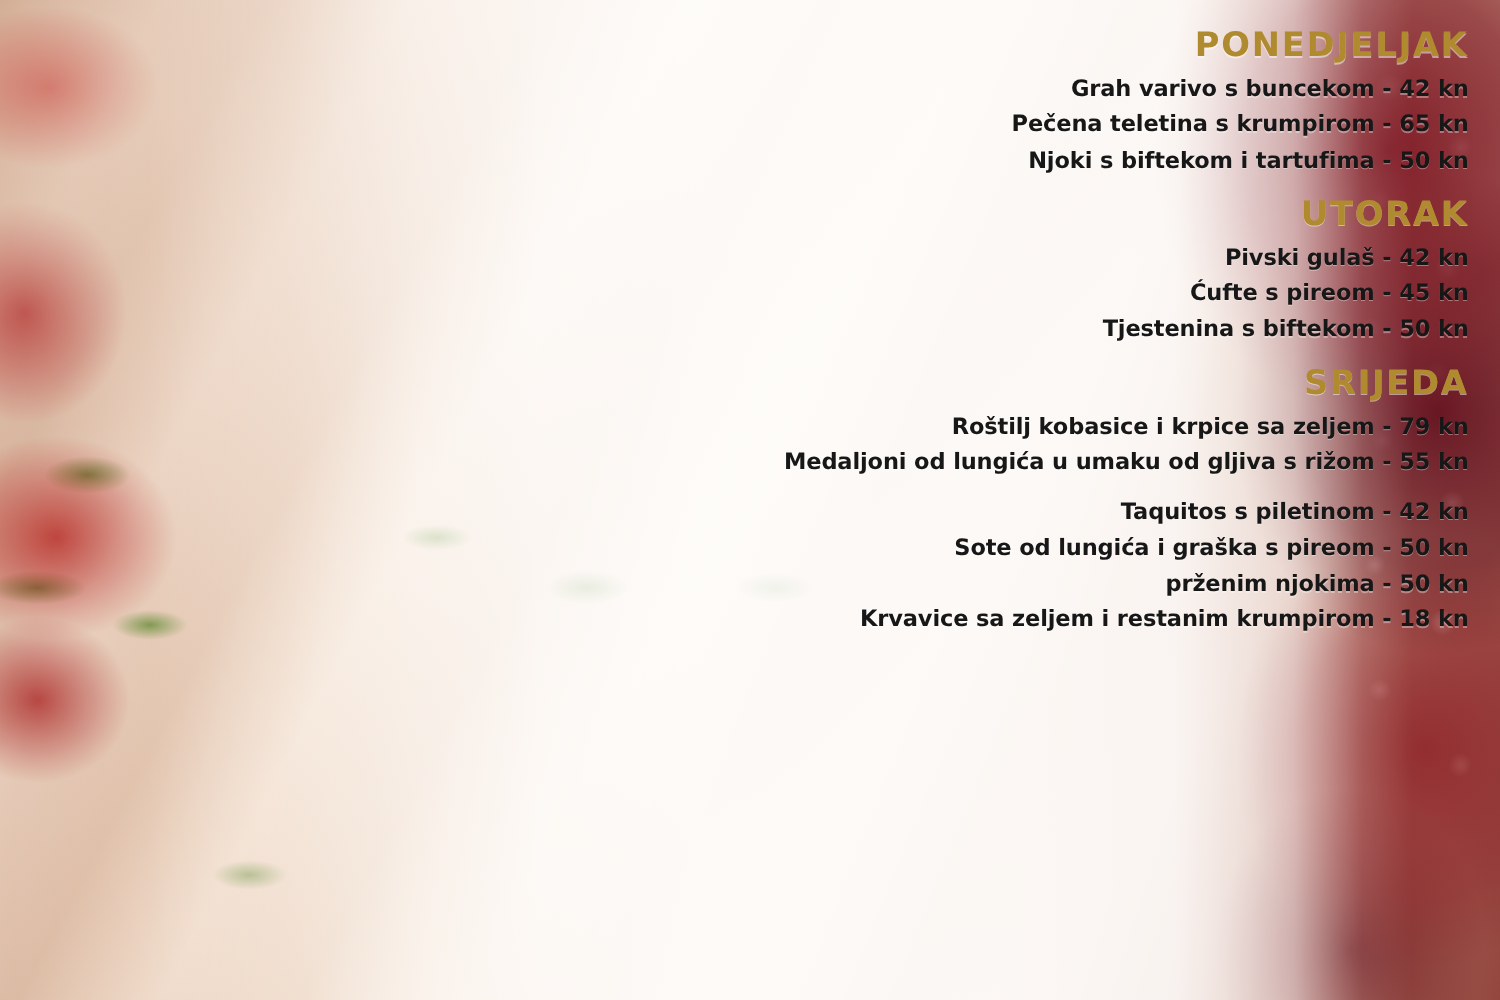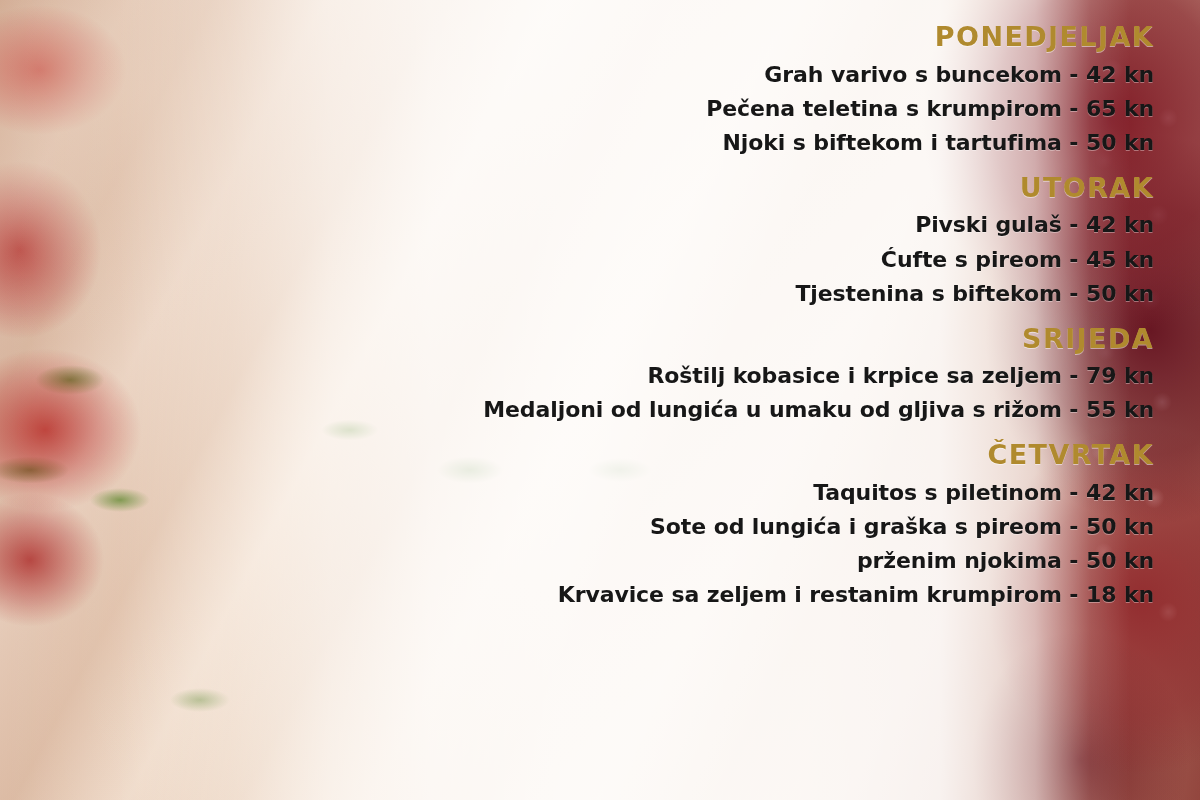--- a/index.html
+++ b/index.html
@@ -108,39 +108,39 @@
     pointer-events: none;
   }
 
   
   .menu {
     position: absolute;
     top: 0;
     right: 0;
     width: 1000px;
     height: 800px;
-    padding: 22px 46px 0 0;
+    padding: 22px 25px 0 0;
     box-sizing: border-box;
     text-align: right;
   }
 
   .day-block { margin-bottom: 16px; }
 
   .day-title {
     font-size: 27px;
     font-weight: 700;
     letter-spacing: 1.4px;
     color: #b08a2e;
     line-height: 1.1;
     margin: 0 0 8px 0;
     text-shadow: 0 1px 0 rgba(255,255,255,0.5);
   }
 
   .dish {
-    font-size: 22px;
+    font-size: 18px;
     font-weight: 700;
     color: #171717;
     line-height: 1.32;
     margin: 0;
     letter-spacing: -0.1px;
     text-shadow: 0 1px 0 rgba(255,255,255,0.35);
   }
 
   .dish + .dish { margin-top: 5px; }
 </style>
@@ -169,21 +169,20 @@
       <p class="dish">Tjestenina s biftekom - 50 kn</p>
     </div>
 
     <div class="day-block">
       <h2 class="day-title">SRIJEDA</h2>
       <p class="dish">Roštilj kobasice i krpice sa zeljem - 79 kn</p>
       <p class="dish">Medaljoni od lungića u umaku od gljiva s rižom - 55 kn</p>
     </div>
 
     <div class="day-block">
-      <h2 class="day-title">ČETVRTAK</h2>
       <p class="dish">Taquitos s piletinom - 42 kn</p>
       <p class="dish">Sote od lungića i graška s pireom - 50 kn</p>
       <p class="dish">prženim njokima - 50 kn</p>
       <p class="dish">Krvavice sa zeljem i restanim krumpirom - 18 kn</p>
     </div>
 
   </div>
 </div>
 
 </body></html>

